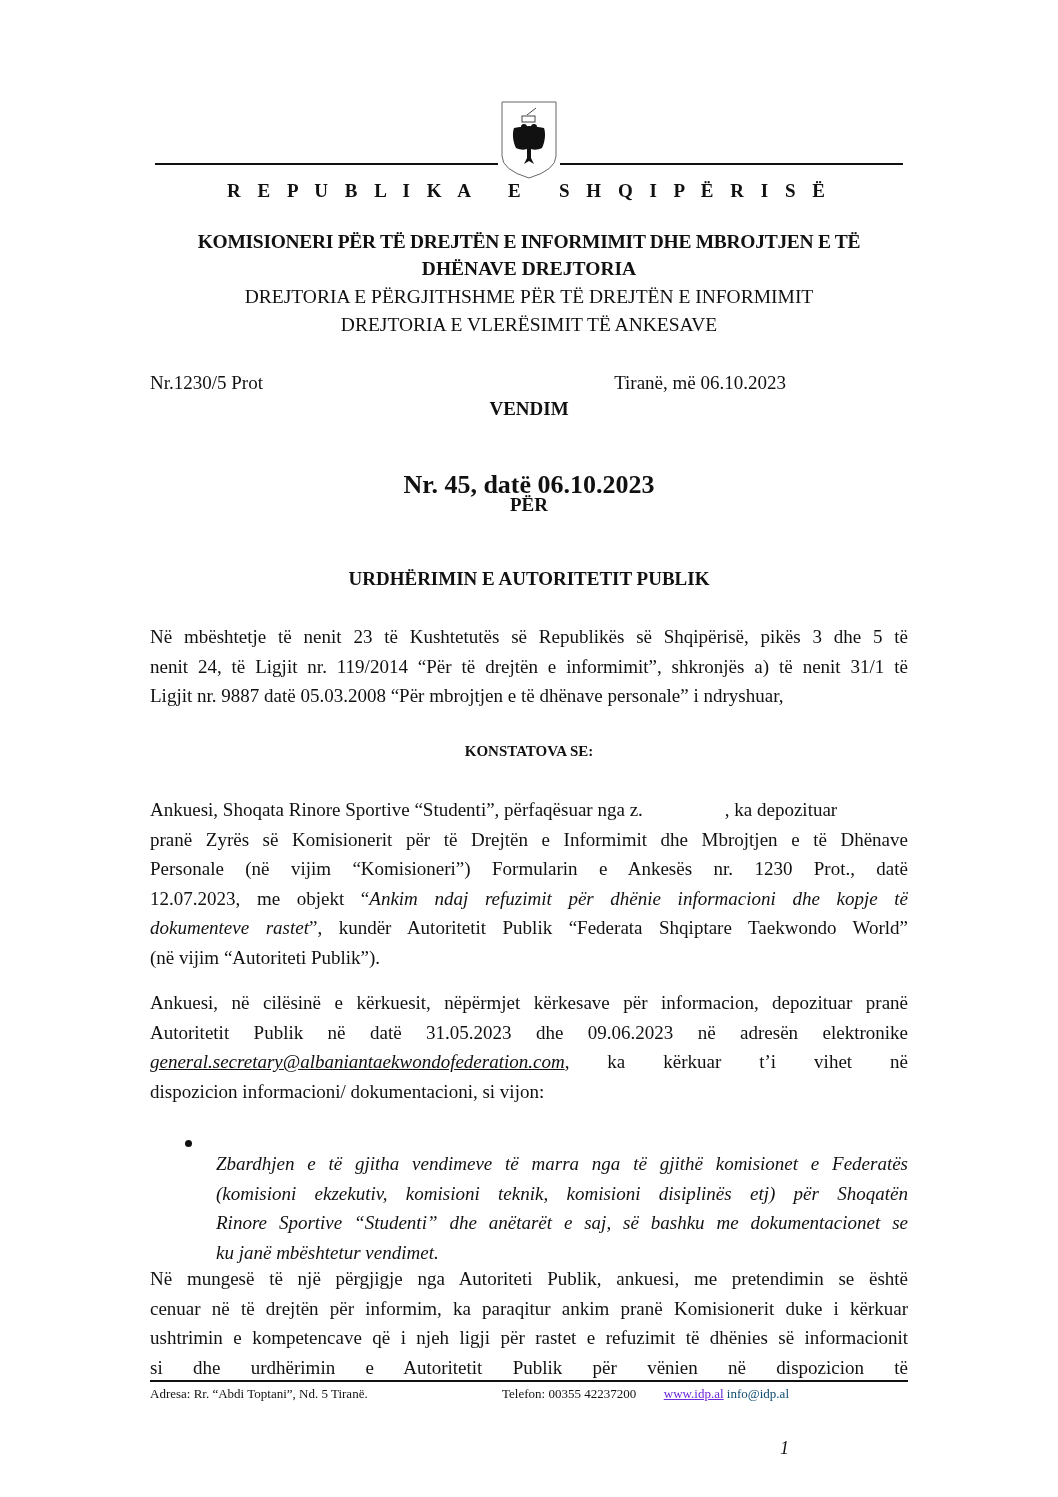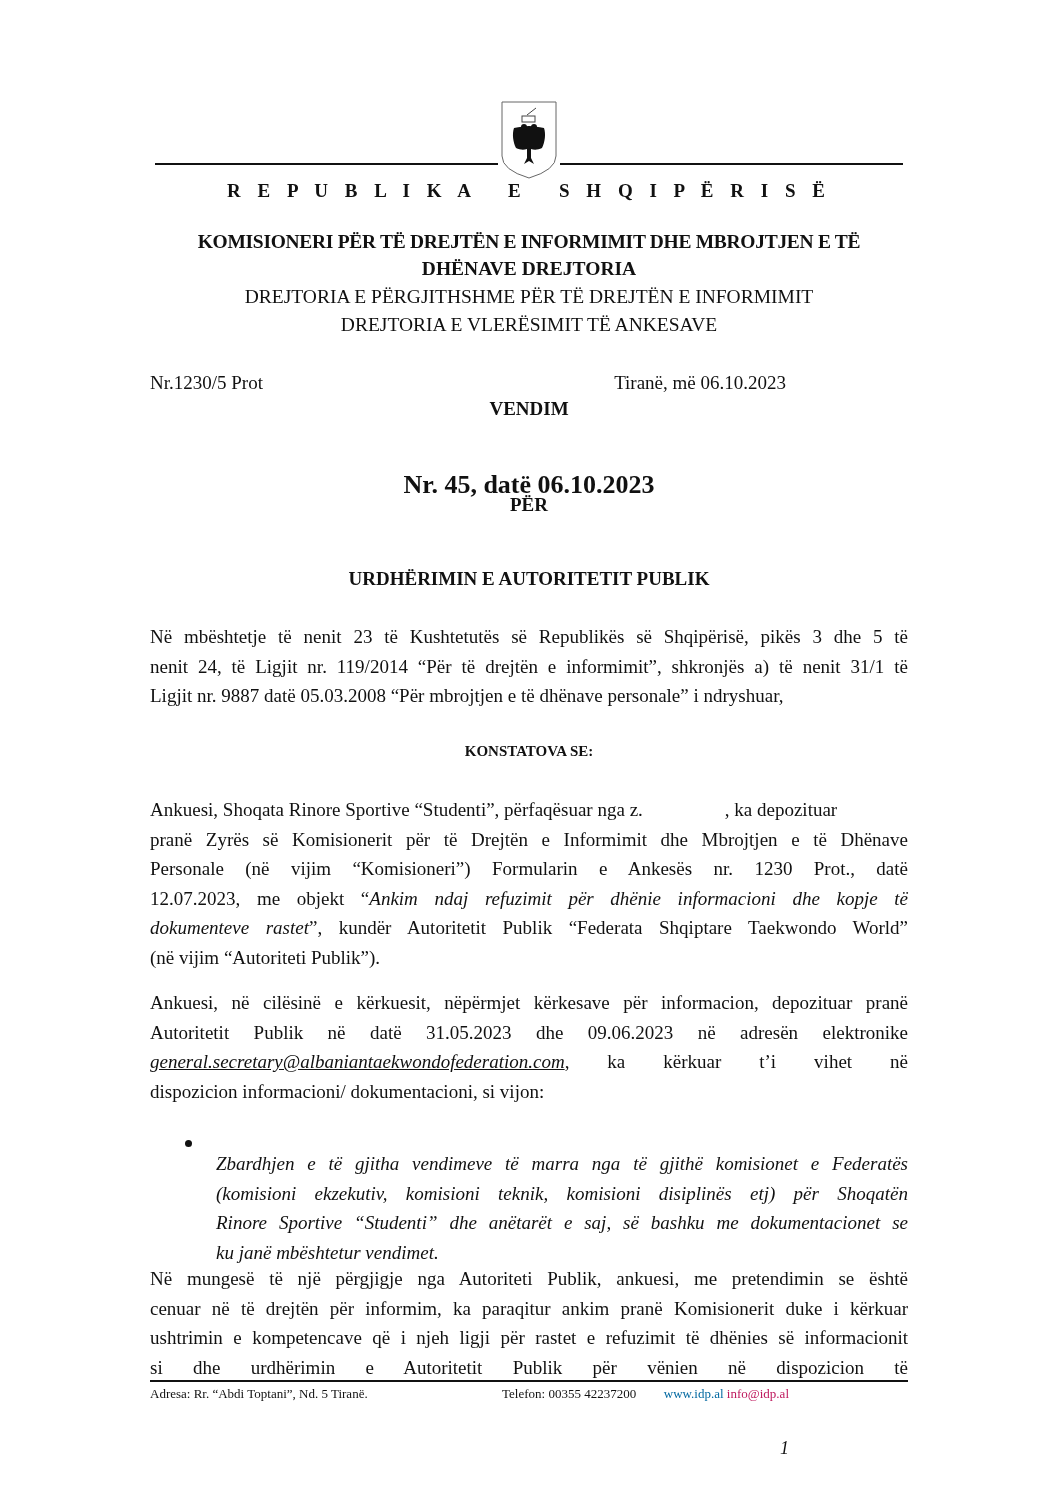--- a/index.html
+++ b/index.html
@@ -10,22 +10,22 @@
   .center { text-align:center; left:150px; width:758px; }
   .bold { font-weight:bold; }
   .rule { position:absolute; height:2px; background:#111; }
   .p { position:absolute; left:150px; width:758px; font-size:19px; line-height:29.5px; text-align:justify; }
   .p .line { display:block; text-align:justify; text-align-last:justify; white-space:nowrap; }
   .p .line.last { text-align-last:left; }
   .it { font-style:italic; }
   .ul { text-decoration:underline; }
   .emblem { position:absolute; left:500px; top:100px; width:58px; height:80px; }
   .footer { position:absolute; top:1386px; font-size:13px; }
-  .link { color:#0369a1; }
-  .link2 { color:#be185d;text-align:center; }
+  .link { color:#6d28d9; text-decoration:underline; }
+  .link2 { color:#0c4a6e;text-align:center; }
 </style>
 </head>
 <body>
 
 <div class="page">
 
   <svg class="emblem" viewBox="0 0 58 80">
     <path d="M2,2 L56,2 L56,56 Q56,70 29,78 Q2,70 2,56 Z" fill="#fff" stroke="#666" stroke-width="1"></path>
     <rect x="22" y="16" width="13" height="6" fill="none" stroke="#444" stroke-width="1"></rect>
     <line x1="27" y1="15" x2="36" y2="8" stroke="#444" stroke-width="1"></line>

